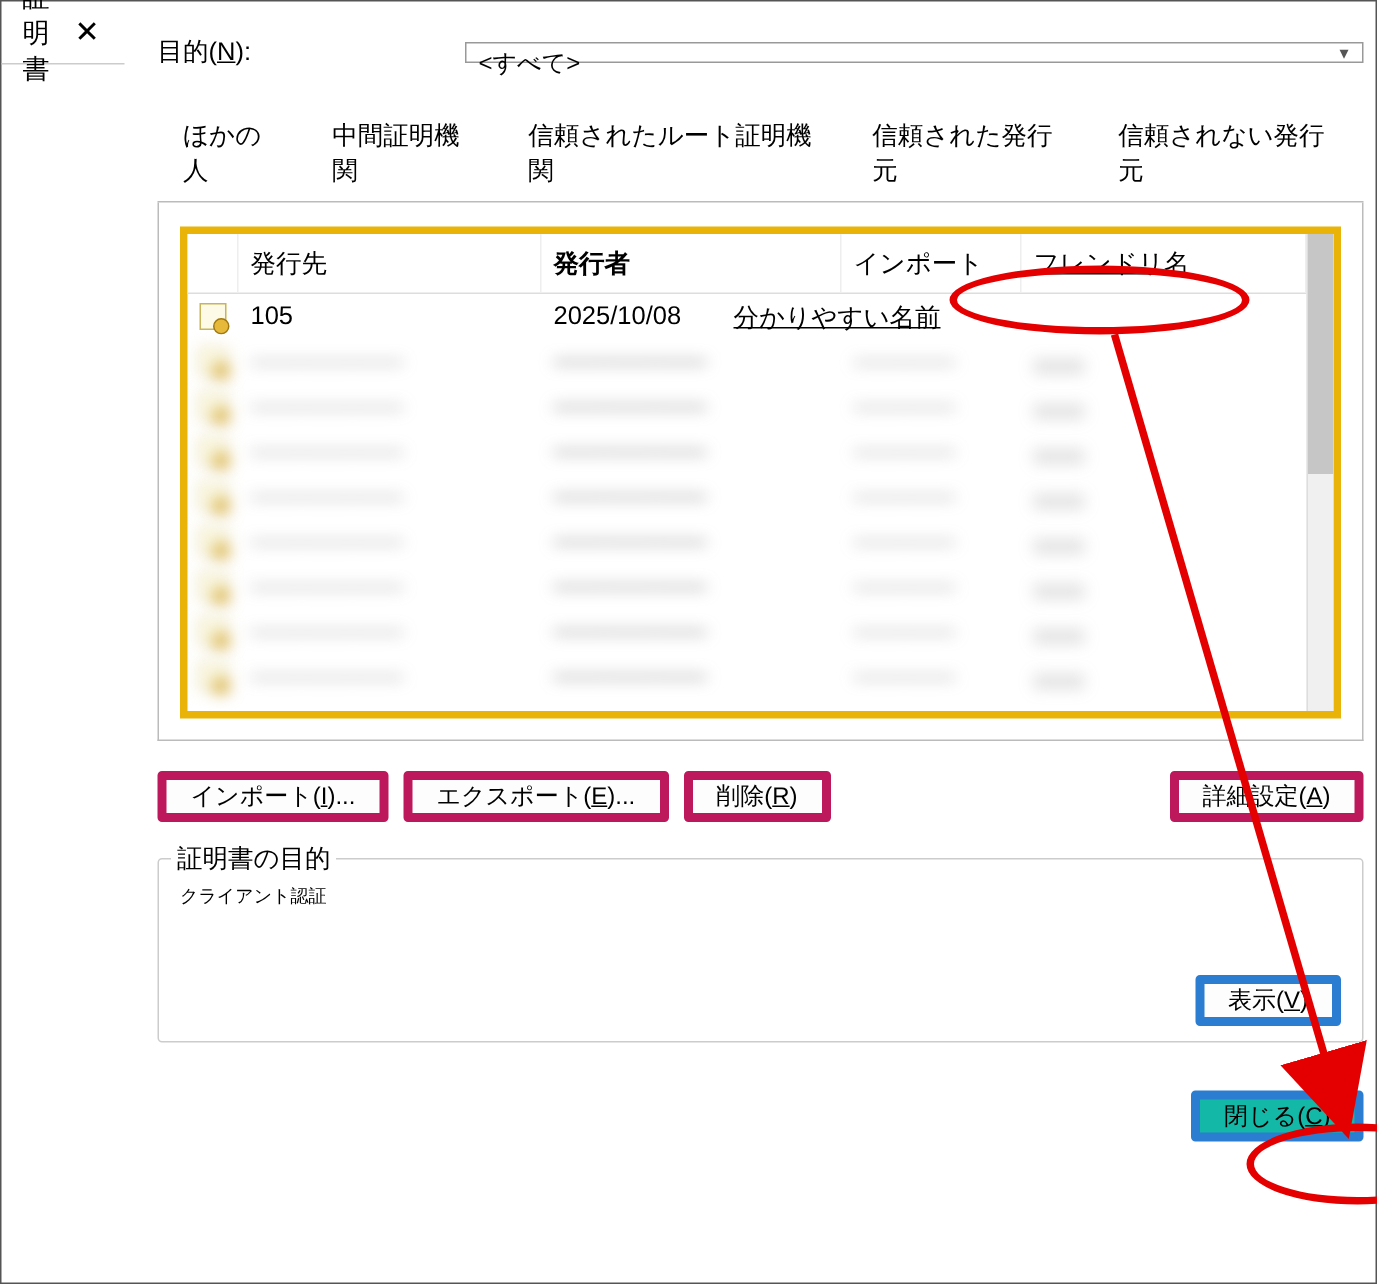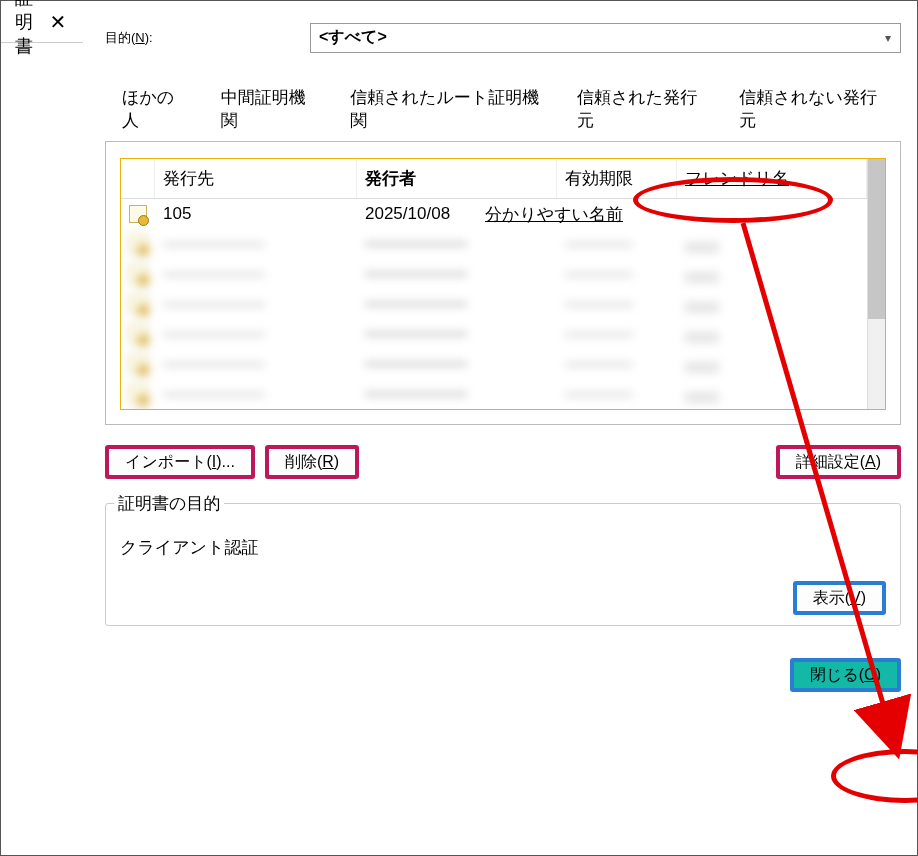--- a/index.html
+++ b/index.html
@@ -6,59 +6,59 @@
 body { background: #f0f0f0; width: 918px; height: 856px; overflow: hidden; }
 
 .window { width: 918px; height: 856px; background: #fff; border: 1px solid #555; position: relative; display: flex; flex-direction: row; }
 .titlebar { height: 42px; display: flex; align-items: center; padding-left: 14px; border-bottom: 1px solid #ccc; }
 .titlebar-title { font-size: 18px; flex: 1; }
 .close-x { width: 50px; height: 42px; display: flex; align-items: center; justify-content: center; font-size: 20px; cursor: pointer; }
 
 .body { flex: 1; padding: 22px 20px 18px 22px; display: flex; flex-direction: column; position: relative; }
 
 .purpose-row { display: flex; align-items: center; margin-bottom: 24px; }
-.purpose-label { width: 205px; font-size: 13px; }
-.purpose-select { flex: 1; height: 30px; border: 1px solid #999; padding: 3px 8px; font-size: 16px; appearance: none; background: #fff; position: relative; font-weight: bold; }
+.purpose-label { width: 205px; font-size: 17px; }
+.purpose-select { flex: 1; height: 14px; border: 1px solid #999; padding: 3px 8px; font-size: 16px; appearance: none; background: #fff; position: relative; }
 .select-wrap { flex: 1; position: relative; }
 .select-caret { position: absolute; right: 10px; top: 50%; transform: translateY(-50%); pointer-events: none; font-size: 12px; color: #555; }
 
 .tabs { display: flex; border-bottom: 1px solid #bbb; }
 .tab { padding: 8px 16px 10px 16px; font-size: 17px; border: 1px solid transparent; border-bottom: none; cursor: pointer; position: relative; margin-bottom: -1px; }
 .tab.active { border-color: #bbb; background: #fff; border-bottom: 1px solid #fff; border-radius: 3px 3px 0 0; }
 
 .tab-panel { border: 1px solid #bbb; border-top: none; padding: 16px 14px 14px 14px; }
 
-.listbox { border: 1px solid #eab308; height: 252px; display: flex; overflow: hidden; }
+.listbox { border: 5px solid #eab308; height: 328px; display: flex; overflow: hidden; }
 .list-cols { flex: 1; overflow: hidden; }
 .list-header { display: flex; background: #fff; border-bottom: 1px solid #ddd; }
 .list-header .col { padding: 8px 8px; font-size: 17px; text-align: left; border-right: 1px solid #eee; }
 .list-rows { }
 .row { display: flex; align-items: center; height: 30px; }
 .row .cell { padding: 3px 8px; font-size: 17px; white-space: nowrap; overflow: hidden; text-overflow: ellipsis; }
 .col-icon { width: 34px; flex: none; display: flex; align-items: center; justify-content: center; }
 .col1 { width: 202px; }
 .col2 { width: 200px; font-weight: bold; }
 .col3 { width: 120px; }
 .col4 { width: 190px; flex: 1; text-decoration: underline; }
 
 .cert-icon { width: 22px; height: 18px; background: #fdfbe7; border: 1px solid #c9b45a; position: relative; }
 .cert-icon::after { content: ""; position: absolute; width: 9px; height: 9px; border-radius: 50%; background: #e6b93b; border: 1px solid #a07810; right: -3px; bottom: -4px; }
 
 .blur { filter: blur(5px); color: #777; }
 .scrollbar { width: 18px; background: #f0f0f0; display: flex; flex-direction: column; border-left: 1px solid #ddd; }
 .scroll-thumb { background: #c6c6c6; width: 100%; height: 160px; margin-top: 0; }
 
 .btn-row { display: flex; gap: 10px; margin-top: 20px; }
-.btn { height: 34px; padding: 0 16px; font-size: 16px; border: 4px solid #be185d; background: #fdfdfd; cursor: pointer; border-radius: 3px; }
+.btn { height: 34px; padding: 0 16px; font-size: 16px; border: 6px solid #be185d; background: #fdfdfd; cursor: pointer; border-radius: 3px; }
 .spacer { flex: 1; }
 
 .purpose-box { border: 1px solid #ccc; border-radius: 3px; margin-top: 24px; padding: 14px 14px 10px 14px; position: relative; }
 .purpose-box-title { position: absolute; top: -12px; left: 8px; background: #fff; padding: 0 4px; font-size: 17px; }
-.purpose-text { font-size: 17px; margin-top: 18px; }
-.show-btn-wrap { text-align: right; margin-top: 22px; }
+.purpose-text { font-size: 12px; margin-top: 2px; }
+.show-btn-wrap { text-align: right; margin-top: 44px; }
 
 .close-row { text-align: right; margin-top: 32px; }
 .u { text-decoration: underline; }
 
 
 .anno-circle { position: absolute; border: 5px solid #e40000; border-radius: 50%; pointer-events: none; }
 .anno-arrow { position: absolute; pointer-events: none; }
 .cursor-ico { position: absolute; pointer-events: none; }
 </style>
 </head>
@@ -89,21 +89,21 @@
       <div class="tab">信頼されない発行元</div>
     </div>
 
     <div class="tab-panel">
       <div class="listbox">
         <div class="list-cols">
           <div class="list-header">
             <div class="col col-icon"></div>
             <div class="col col1">発行先</div>
             <div class="col col2">発行者</div>
-            <div class="col col3">有効期限</div>
+            <div class="col col3">インポート</div>
             <div class="col col4">フレンドリ名</div>
           </div>
           <div class="list-rows">
             <div class="row">
               <div class="cell col-icon">
                   <span class="cert-icon"></span>
                 </div>
               <div class="cell col1">105</div>
               <div class="cell col3">2025/10/08</div>
               <div class="cell col4">分かりやすい名前</div>
@@ -184,20 +184,23 @@
         </div>
         <div class="scrollbar">
           <div class="scroll-thumb"></div>
         </div>
       </div>
     </div>
 
     <div class="btn-row">
       <button class="btn">
         <span>インポート(</span><span class="u">I</span><span>)...</span>
+      </button>
+      <button class="btn">
+        <span>エクスポート(</span><span class="u">E</span><span>)...</span>
       </button>
       <button class="btn">
         <span>削除(</span><span class="u">R</span><span>)</span>
       </button>
       <div class="spacer"></div>
       <button class="btn">
         <span>詳細設定(</span><span class="u">A</span><span>)</span>
       </button>
     </div>
 

